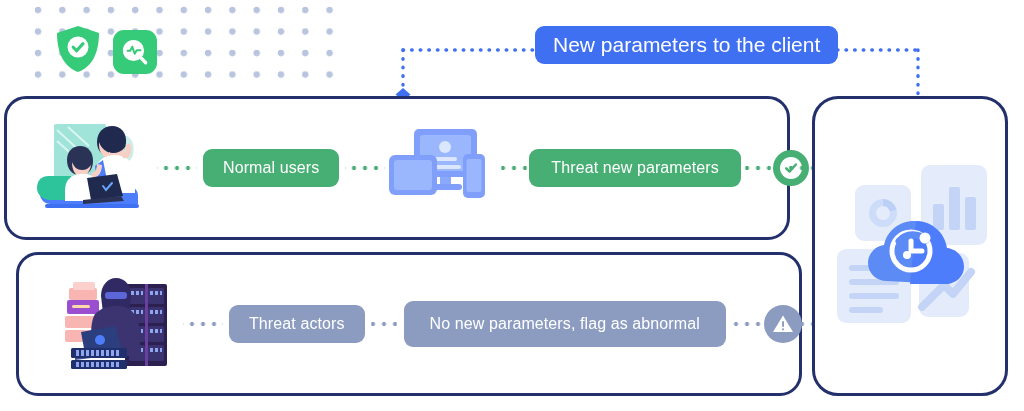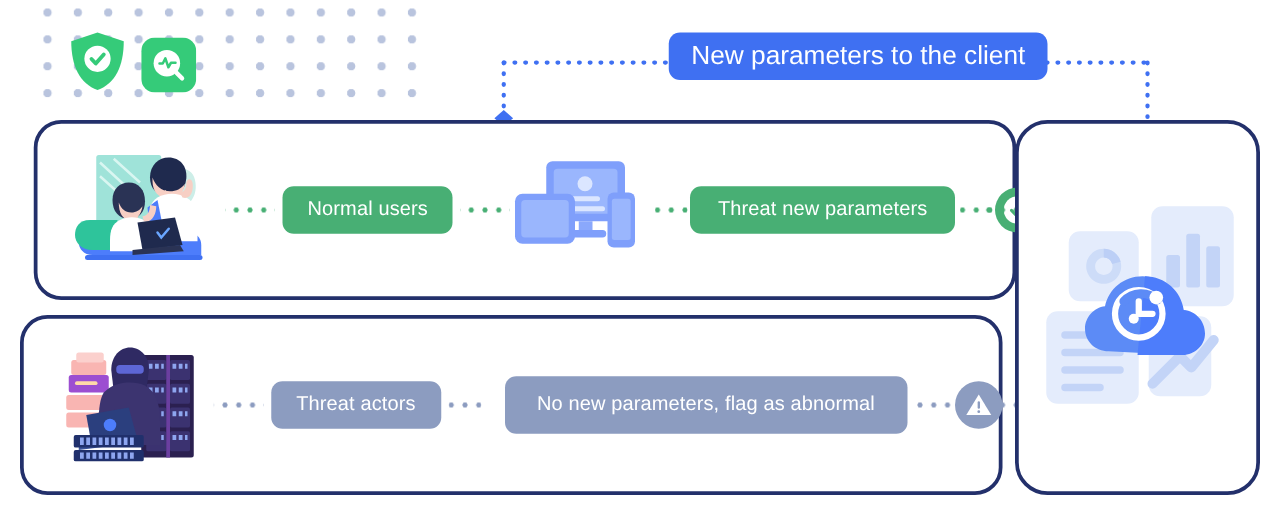--- a/index.html
+++ b/index.html
@@ -46,21 +46,21 @@
   }
 
   
   .card{
     position:absolute;
     background:#ffffff;
     border:3px solid #23306b;
     border-radius:22px;
     box-sizing:border-box;
   }
-  #card-normal{ left:27px; top:96px; width:786px; height:144px; }
+  #card-normal{ left:4px; top:96px; width:786px; height:144px; }
   #card-threat{ left:16px; top:252px; width:786px; height:144px; }
   #card-cloud{ left:812px; top:96px; width:196px; height:300px; border-radius:26px;}
 
   
   .row{
     position:absolute;
     left:0; top:0; right:0; bottom:0;
     display:flex;
     align-items:center;
   }
@@ -228,21 +228,21 @@
           <circle cx="11" cy="11" r="11" fill="#ffffff"></circle>
           <path d="M6.2 11.3 l3.3 3.4 l6.4 -7.2" stroke="#48af74" stroke-width="2.4" fill="none" stroke-linecap="round" stroke-linejoin="round"></path>
         </svg>
       </div>
     </div>
   </div>
 
   <div class="dots-out dots green" style="left:784px;top:166px;width:36px;color:#48af74;"></div>
 
   <div class="card" id="card-threat">
-    <div class="row" style="padding-left:30px;">
+    <div class="row" style="padding-left:42px;">
 
       <div class="illus">
         <svg width="110" height="96" viewBox="0 0 110 96">
 
           <rect x="8" y="14" width="28" height="12" rx="2" fill="#f9b5b2"></rect>
           <rect x="12" y="8" width="22" height="8" rx="2" fill="#fbd0cd"></rect>
           <rect x="6" y="26" width="32" height="14" rx="2" fill="#8b2fc9" opacity="0.85"></rect>
           <rect x="11" y="31" width="18" height="3" rx="1.5" fill="#ffd9a8"></rect>
           <rect x="4" y="42" width="30" height="12" rx="2" fill="#f9b5b2"></rect>
           <rect x="4" y="56" width="30" height="12" rx="2" fill="#f9b5b2"></rect>
@@ -319,21 +319,21 @@
       </div>
 
       <div class="dots slate" style="width:40px;margin-left:12px;"></div>
 
       <div class="pill slate" style="height:38px;padding:0 20px;font-size:16px;margin-left:6px;">
         <span>Threat actors</span>
       </div>
 
       <div class="dots slate" style="width:26px;margin-left:6px;"></div>
 
-      <div class="pill slate" style="height:46px;padding:0 26px;font-size:16px;margin-left:19px;">
+      <div class="pill slate" style="height:46px;padding:0 26px;font-size:16px;margin-left:7px;">
         <span>No new parameters, flag as abnormal</span>
       </div>
 
       <div class="dots slate" style="width:30px;margin-left:6px;"></div>
 
       <div class="status-circle slate" style="width:38px;height:38px;margin-left:2px;">
         <svg width="22" height="20" viewBox="0 0 22 20">
           <path d="M11 1.5 L21 18 H1 Z" fill="#ffffff"></path>
           <rect x="10.1" y="7" width="1.9" height="6" rx="0.95" fill="#8c9cc0"></rect>
           <circle cx="11" cy="15.3" r="1.1" fill="#8c9cc0"></circle>

